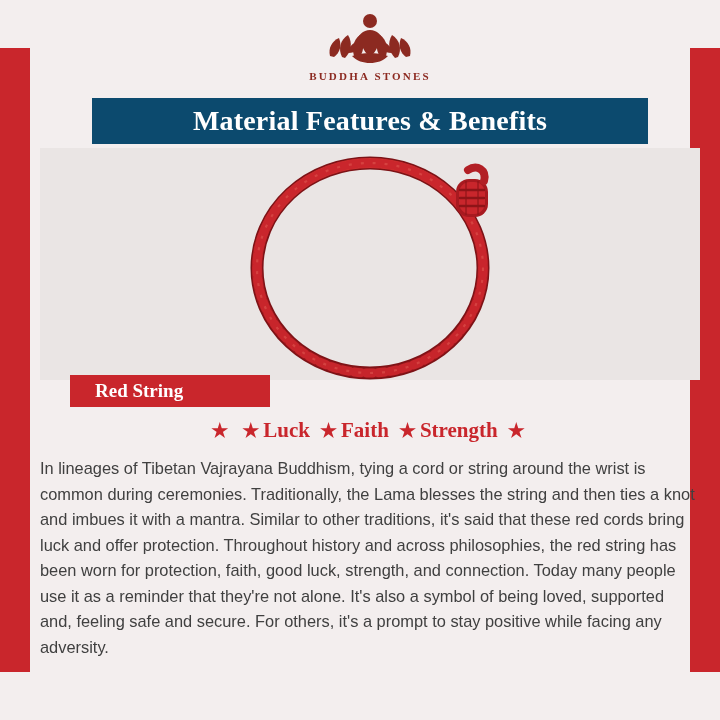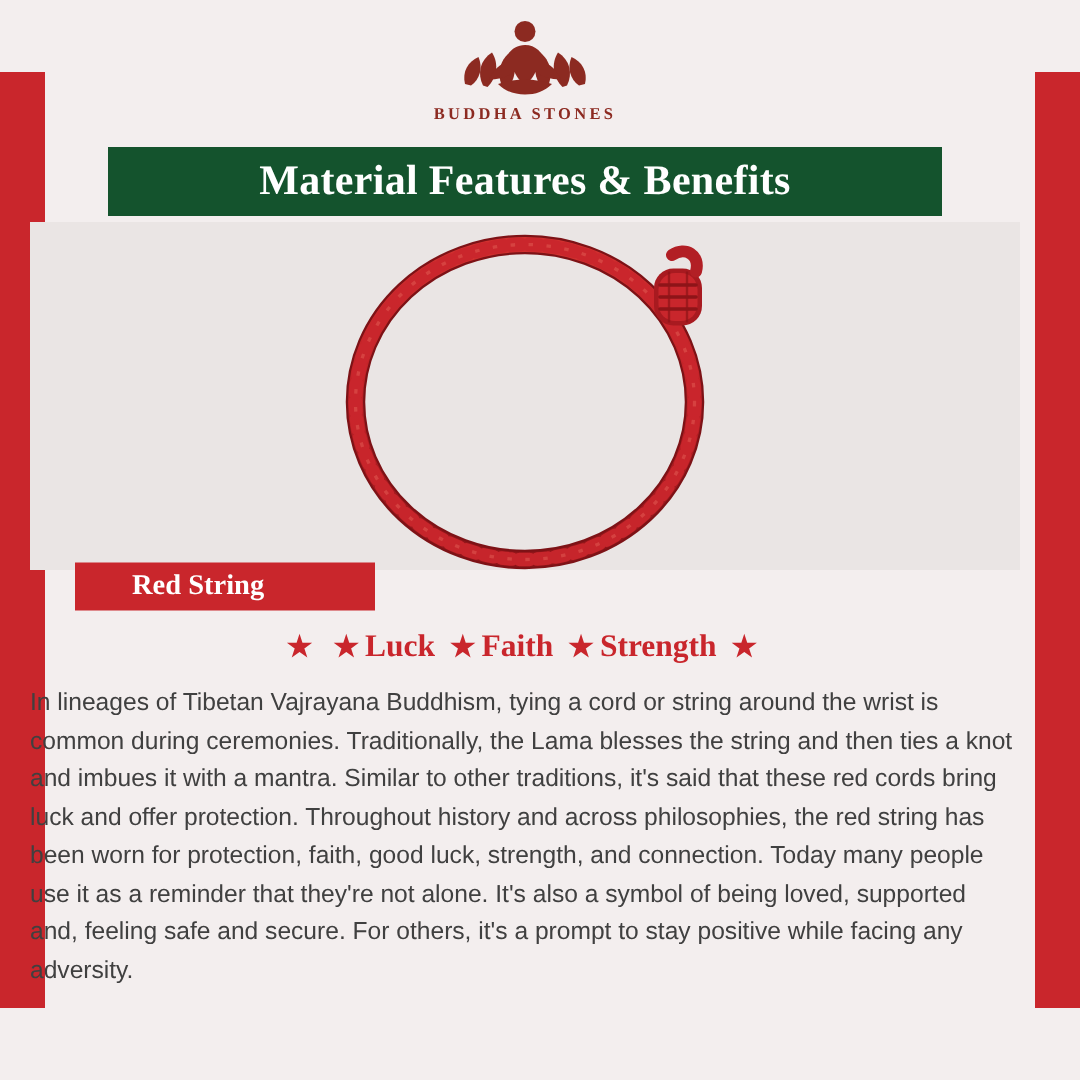--- a/index.html
+++ b/index.html
@@ -39,21 +39,21 @@
     height: 48px;
     background: #f3eeee;
   }
   .notch.tl { left: 0; top: 0; }
   .notch.tr { right: 0; top: 0; }
   .notch.bl { left: 0; bottom: 0; }
   .notch.br { right: 0; bottom: 0; }
 
   .inner {
     position: absolute;
-    left: 20px;
+    left: 40px;
     top: 0;
     width: 643px;
     height: 720px;
   }
 
   
   .logo-wrap {
     position: absolute;
     left: 0;
     top: 10px;
@@ -73,21 +73,21 @@
     font-family: "Liberation Serif", serif;
   }
 
   
   .title-banner {
     position: absolute;
     left: 52px;
     top: 98px;
     width: 556px;
     height: 46px;
-    background: #14532d;
+    background: #0c4a6e;
     display: flex;
     align-items: center;
     justify-content: center;
   }
   .title-banner .title-text {
     color: #ffffff;
     font-size: 28px;
     font-weight: bold;
     font-family: "Liberation Serif", serif;
     letter-spacing: 0.2px;
@@ -119,21 +119,21 @@
     height: 32px;
     background: #c9262c;
     display: flex;
     align-items: center;
   }
   .label-tab .label-text {
     color: #ffffff;
     font-size: 19px;
     font-weight: bold;
     font-family: "Liberation Serif", serif;
-    margin-left: 38px;
+    margin-left: 25px;
   }
 
   
   .keywords {
     position: absolute;
     left: 0;
     top: 418px;
     width: 660px;
     display: flex;
     justify-content: center;

